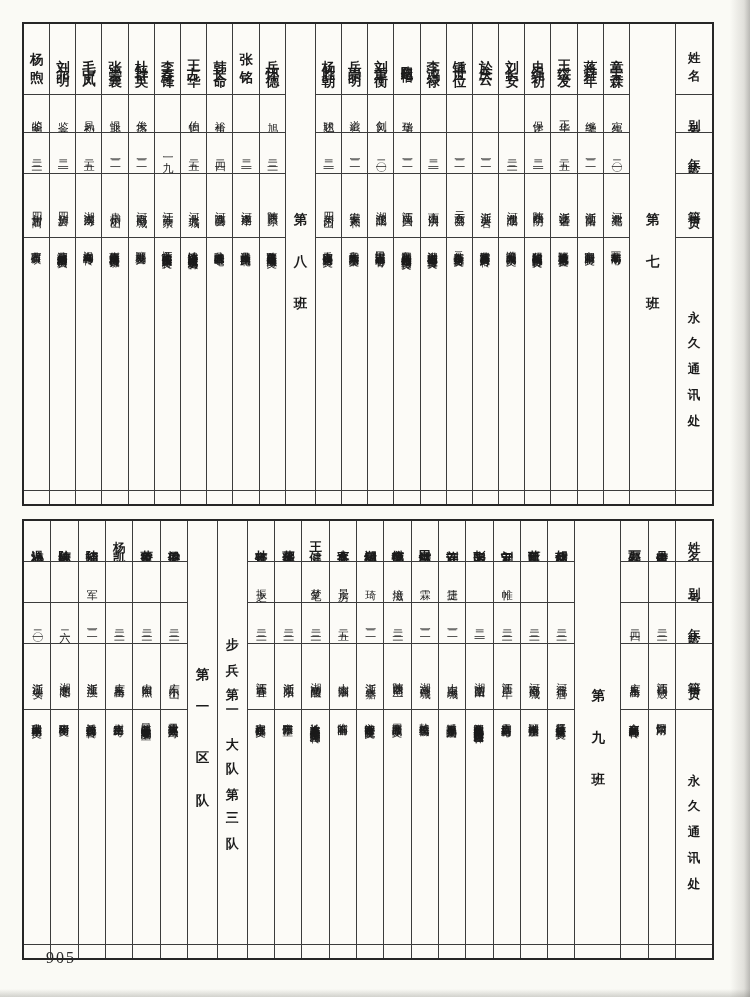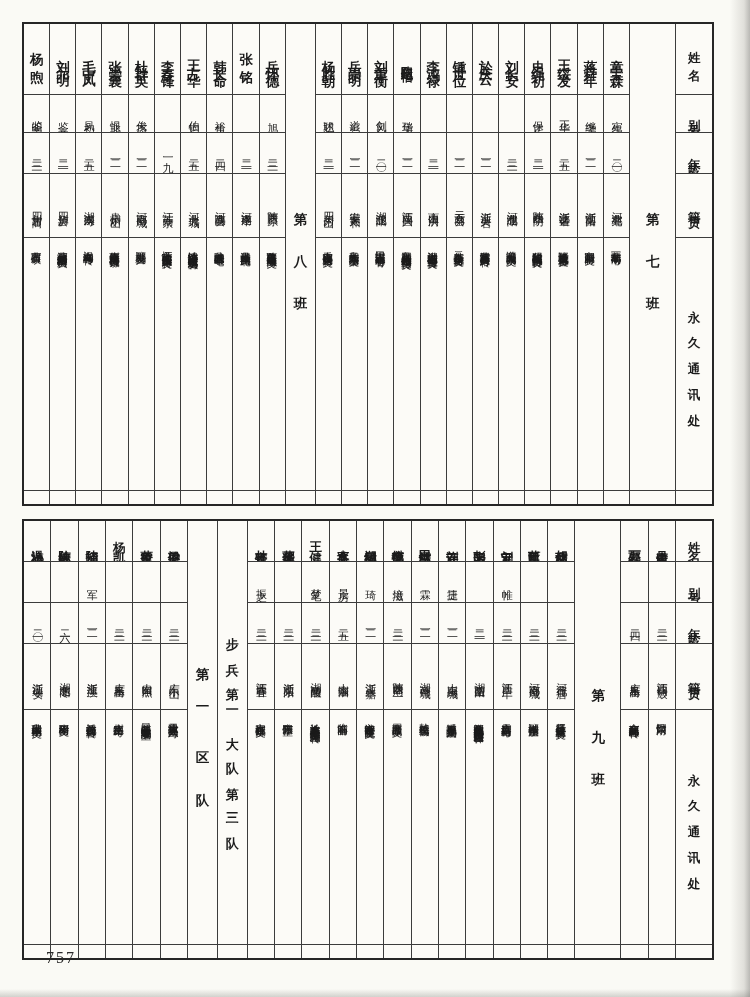--- a/index.html
+++ b/index.html
@@ -809,13 +809,13 @@
         </div>
         <div class="cell r-place">
           <span class="vtext">浙江瑞安</span>
         </div>
         <div class="cell r-addr">
           <span class="vtext">瑞安县城内中正街交</span>
         </div>
       </div>
     </div>
   </div>
-<div class="page-number">757</div>
+<div class="page-number">905</div>
 
 </body></html>

